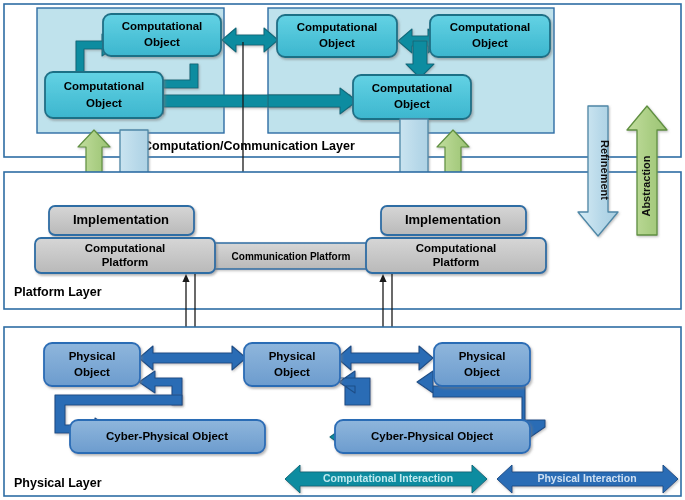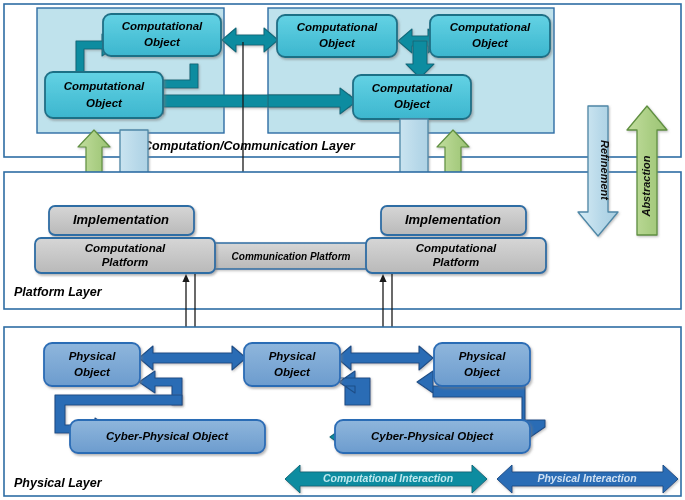--- a/index.html
+++ b/index.html
@@ -1,18 +1,18 @@
 <!DOCTYPE html>
 <html><head>
 <meta charset="utf-8">
 <style>
   html,body{margin:0;padding:0;background:#ffffff;}
   body{width:685px;height:500px;overflow:hidden;
        font-family:"Liberation Sans","DejaVu Sans",sans-serif;}
-  #stage{position:relative;width:685px;height:500px;font-style:italic;}
+  #stage{position:relative;width:685px;height:500px;}
   svg#diagram{position:absolute;left:0;top:0;width:685px;height:500px;}
 
   .layer-title{font-weight:bold;font-size:12.5px;fill:#000;}
   .box-label{font-weight:bold;fill:#000;text-anchor:middle;dominant-baseline:middle;}
   .co-label{font-size:11.5px;}
   .impl-label{font-size:13px;}
   .plat-label{font-size:11.5px;}
   .commplat-label{font-size:10px;}
   .phys-label{font-size:11.5px;}
   .cpo-label{font-size:11.5px;}

